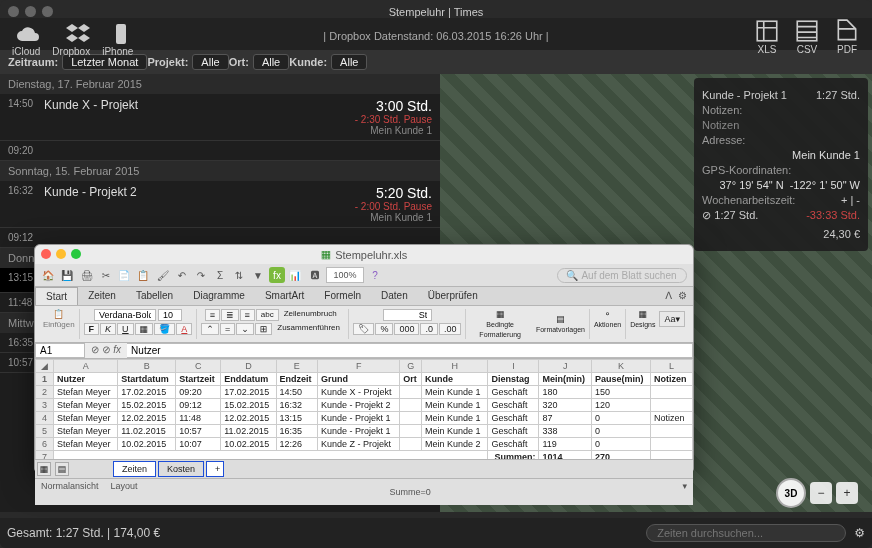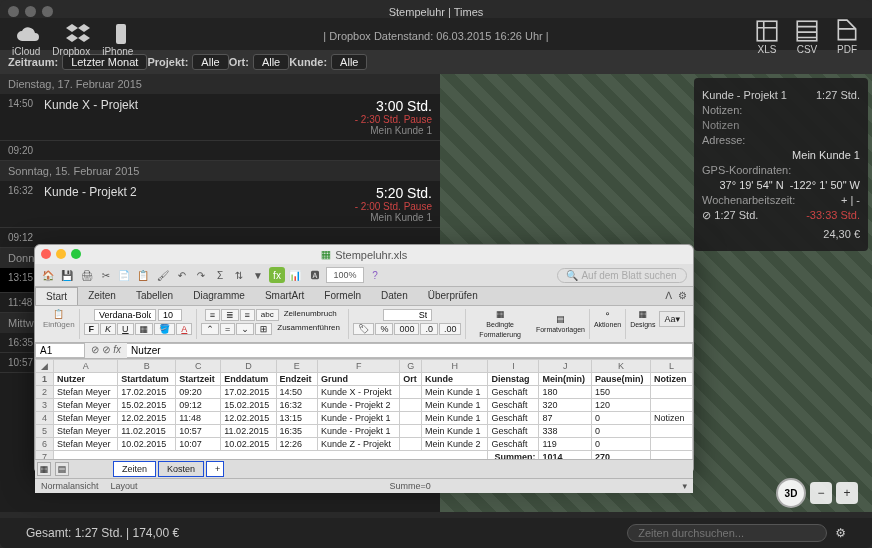--- a/index.html
+++ b/index.html
@@ -29,21 +29,21 @@
 .entry-right{text-align:right}
 .entry-dur{font-size:14px;color:#fff}
 .entry-pause{color:#c44;font-size:10px}
 .entry-cust{color:#888;font-size:10px}
 .right{flex:1;position:relative;background:linear-gradient(135deg,#3a4a3a,#4a5a4a,#3a4a3a);background-image:repeating-linear-gradient(45deg,#4a5a4a 0 10px,#3e4e3e 10px 20px),repeating-linear-gradient(-45deg,#5a6a5a 0 15px,#4e5e4e 15px 30px)}
 .detail{position:absolute;top:4px;right:4px;width:174px;background:rgba(30,30,30,.92);color:#ccc;font-size:11px;padding:8px;border-radius:4px}
 .detail-row{display:flex;justify-content:space-between;margin:3px 0}
 .detail-lbl{color:#999}
 .detail-val{color:#ddd}
 .red{color:#c44}
-.footer{position:absolute;bottom:0;left:0;right:0;background:#222;display:flex;align-items:center;padding:6px 26px;color:#ccc;font-size:12px}
+.footer{position:absolute;bottom:0;left:0;right:0;background:#222;display:flex;align-items:center;padding:6px 7px;color:#ccc;font-size:12px}
 .footer .search{margin-left:auto;background:#333;border:1px solid #555;border-radius:10px;padding:2px 10px;color:#999;font-size:11px;width:200px}
 .gear{margin-left:8px}
 .map-ctrl{position:absolute;bottom:40px;right:14px;display:flex;flex-direction:row;gap:4px;align-items:center}
 .map-btn{width:22px;height:22px;background:rgba(255,255,255,.85);border-radius:4px;display:flex;align-items:center;justify-content:center;font-size:12px;color:#333;cursor:pointer}
 .map-3d{width:30px; height:30px; border-radius:50%;border:2px solid #aaa;background:rgba(255,255,255,.92);font-size:10px;display:flex;align-items:center;justify-content:center;font-weight:bold}
 
 
 .excel{position:absolute;top:244px;left:34px;width:660px;height:230px;background:#ececec;border:1px solid #999;border-radius:6px;box-shadow:0 8px 30px rgba(0,0,0,.5);font-size:10px;color:#222}
 .ex-traffic{position:absolute;top:4px;left:6px;display:flex;gap:5px}
 .ex-traffic span{width:10px;height:10px;border-radius:50%}
@@ -67,21 +67,21 @@
 .grid{overflow:auto;background:#fff;height:100px}
 .grid table{border-collapse:collapse;width:100%;font-size:9px}
 .grid th,.grid td{border:1px solid #ccc;padding:1px 3px;white-space:nowrap}
 .grid thead th{background:#e8e8e8;text-align:center;font-weight:normal;color:#666}
 .grid .rh{background:#e8e8e8;text-align:center;width:18px;color:#666}
 .hdr-row td{font-weight:bold;background:#fff}
 .sheet-tabs{display:flex;background:#ddd;border-top:1px solid #b5b5b5;font-size:9px;align-items:center}
 .sheet-tabs .stab{padding:2px 8px;border:1px solid #1d4ed8;background:#fff;margin-left:2px;cursor:pointer}
 .sheet-tabs .sicon{width:14px;height:14px;border:1px solid #aaa;background:#e5e5e5;margin:2px;display:flex;align-items:center;justify-content:center}
 .ex-status{display:flex;background:#e0e0e0;font-size:9px;padding:2px 6px;color:#555;border-top:1px solid #b5b5b5}
-.ex-status .sum{margin:0 auto}
+.ex-status .sum{margin:6px auto}
 </style>
 </head>
 <body>
 
 <div class="window">
   <div class="traffic">
     <span></span>
     <span></span>
     <span></span>
   </div>

